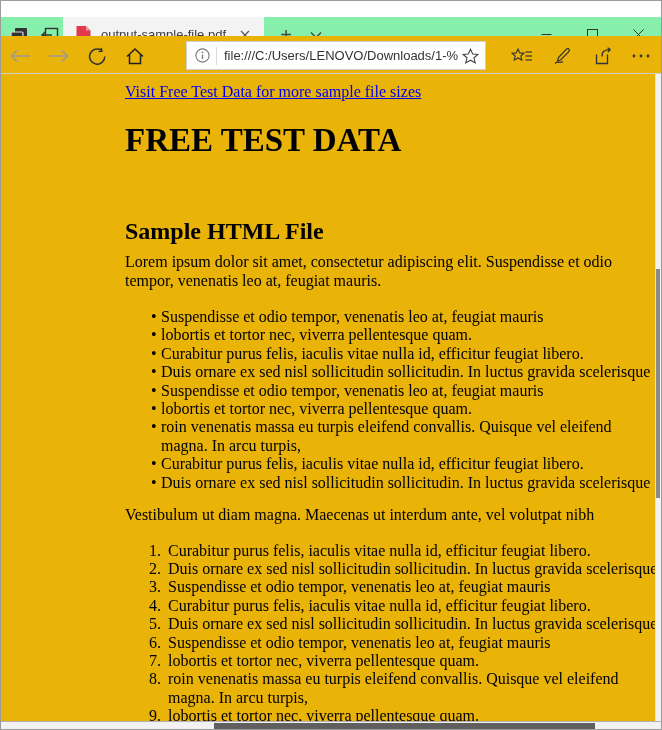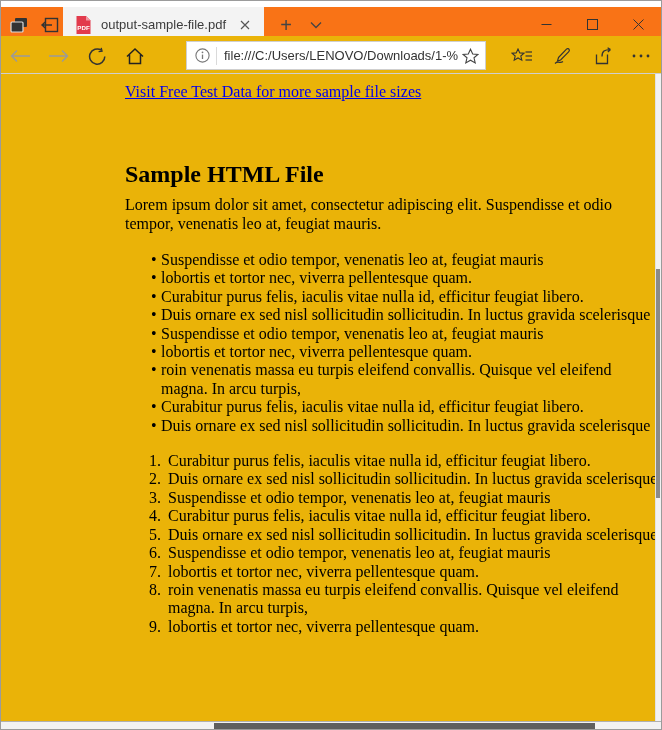--- a/index.html
+++ b/index.html
@@ -1,21 +1,21 @@
 <!DOCTYPE html>
 <html><head>
 <meta charset="utf-8">
 <style>
   * { margin:0; padding:0; box-sizing:border-box; }
   html,body { width:662px; height:730px; }
   body { font-family:"Liberation Sans", sans-serif; background:#fff; position:relative; overflow:hidden; }
   .window { width:662px; height:730px; position:relative; border:1px solid #9b9b9b; background:#fff; overflow:hidden; }
 
   
-  .tabbar { position:absolute; left:0; top:6px; width:100%; height:35px; background:#f97316; }
+  .tabbar { position:absolute; left:0; top:16px; width:100%; height:35px; background:#86efac; }
   .tb-icon { position:absolute; top:0; height:35px; display:flex; align-items:center; justify-content:center; width:28px; cursor:pointer; }
   .tab { position:absolute; left:62px; top:0; width:201px; height:35px; background:#f3f3f3; display:flex; align-items:center; padding:0 8px 0 12px; }
   .tab-title { font-size:13px; color:#3b3b3b; margin-left:9px; flex:1; white-space:nowrap; overflow:hidden; }
   .tab-close { width:22px; height:22px; display:flex; align-items:center; justify-content:center; cursor:pointer; }
   .plus-glyph { font-size:20px; font-weight:300; color:#444; line-height:1; }
   .win-controls { position:absolute; right:0; top:0; height:35px; display:flex; }
   .win-btn { width:46px; height:35px; display:flex; align-items:center; justify-content:center; cursor:pointer; }
 
   
   .toolbar { position:absolute; left:0; top:35px; width:100%; height:38px; background:#eab308; border-bottom:1px solid #cfcfcf; }
@@ -205,20 +205,21 @@
             <circle cx="9" cy="2" r="1.4" fill="#333"></circle>
             <circle cx="16" cy="2" r="1.4" fill="#333"></circle>
           </svg>
       </span>
     </div>
   </div>
 
   <div class="content">
     <div class="page">
       <a class="doc-link t" href="#">Visit Free Test Data for more sample file sizes</a>
+      <div class="h1 t">FREE TEST DATA</div>
       <div class="h2 t">Sample HTML File</div>
       <p class="p1 t">Lorem ipsum dolor sit amet, consectetur adipiscing elit. Suspendisse et odio
 tempor, venenatis leo at, feugiat mauris.</p>
 
       <ul class="list ul">
         <li>
             <span class="mk">•</span>
             <span class="t">Suspendisse et odio tempor, venenatis leo at, feugiat mauris</span>
           </li>
         <li>
@@ -249,20 +250,21 @@
         <li>
             <span class="mk">•</span>
             <span class="t">Curabitur purus felis, iaculis vitae nulla id, efficitur feugiat libero.</span>
           </li>
         <li>
             <span class="mk">•</span>
             <span class="t">Duis ornare ex sed nisl sollicitudin sollicitudin. In luctus gravida scelerisque</span>
           </li>
       </ul>
 
+      <p class="p2 t">Vestibulum ut diam magna. Maecenas ut interdum ante, vel volutpat nibh</p>
 
       <ol class="list ol">
         <li>
             <span class="mk">1.</span>
             <span class="t">Curabitur purus felis, iaculis vitae nulla id, efficitur feugiat libero.</span>
           </li>
         <li>
             <span class="mk">2.</span>
             <span class="t">Duis ornare ex sed nisl sollicitudin sollicitudin. In luctus gravida scelerisque</span>
           </li>

